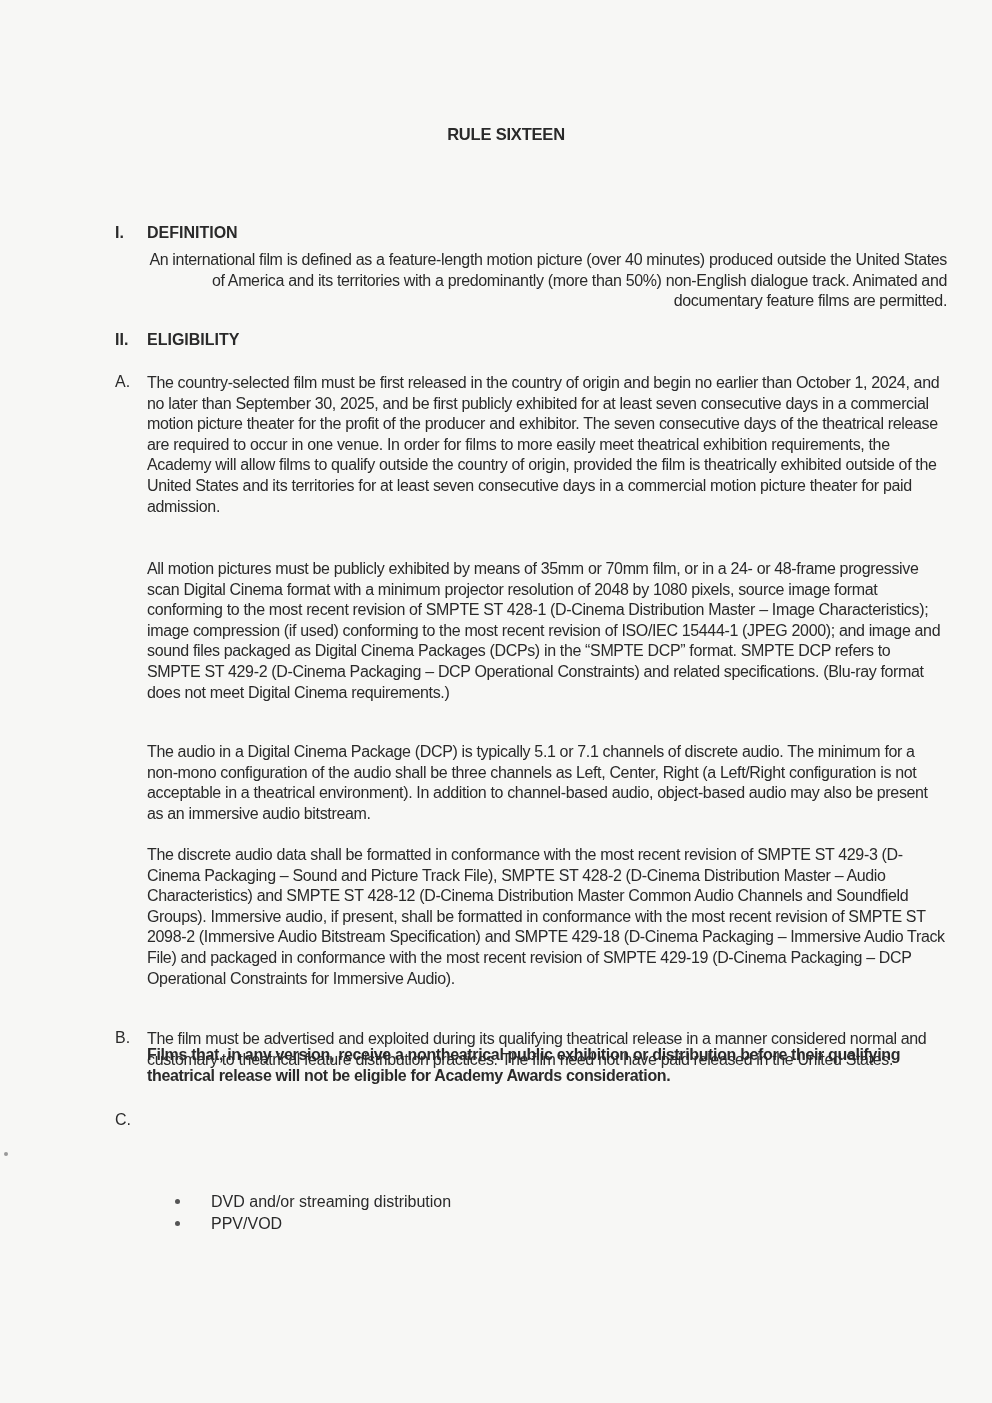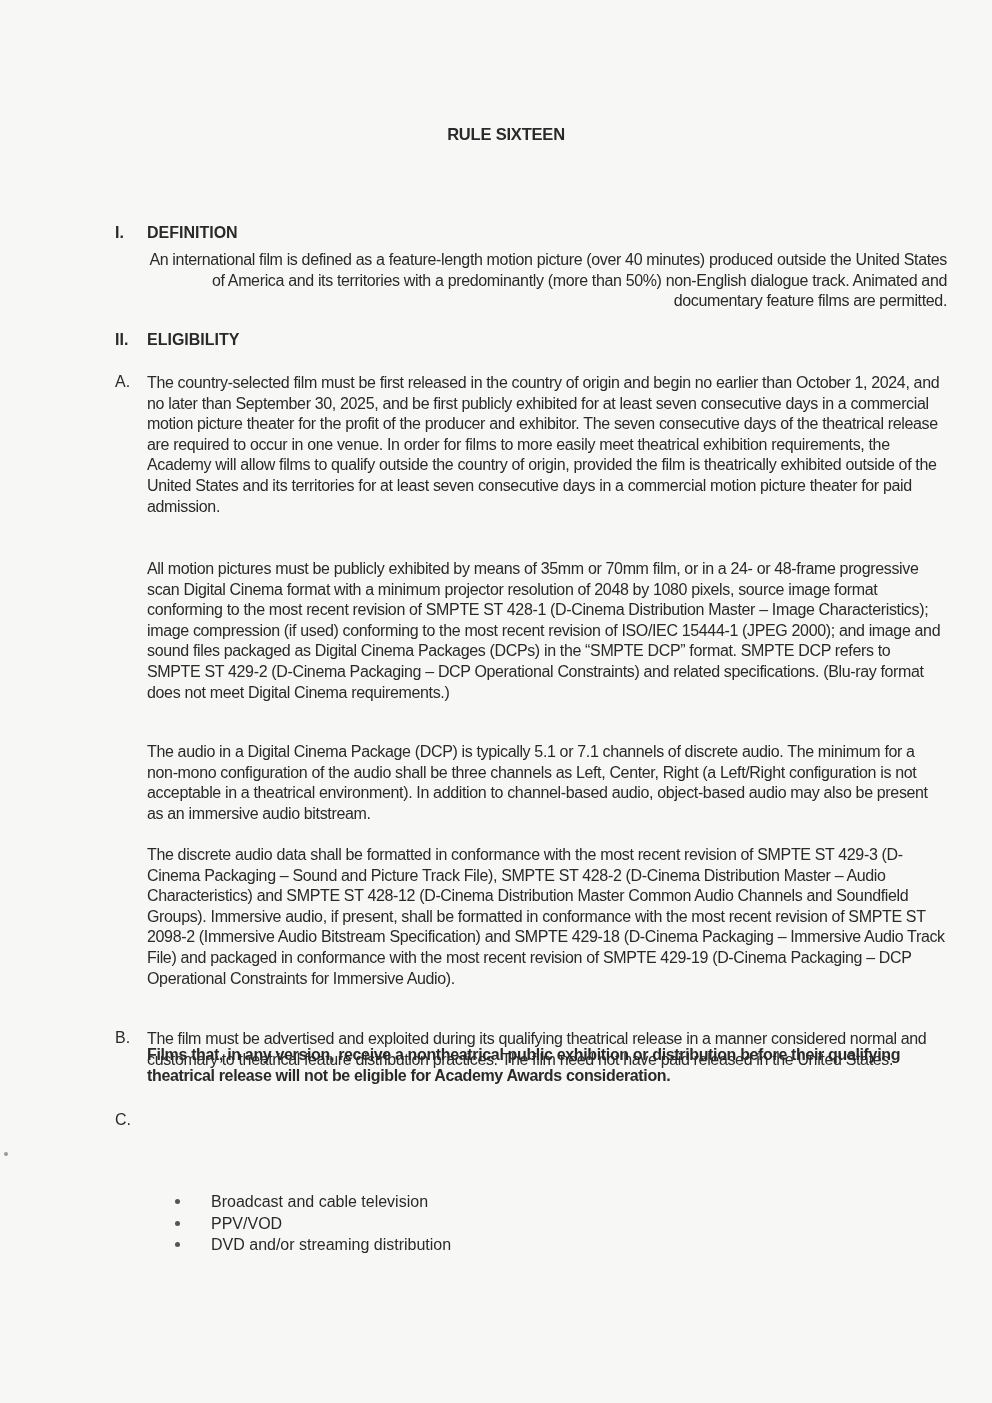--- a/index.html
+++ b/index.html
@@ -67,19 +67,18 @@
 
   <div class="item-letter" style="top:1029px;">B.</div>
   <div class="para" style="top:1029px;">The film must be advertised and exploited during its qualifying theatrical release in a manner considered normal and customary to theatrical feature distribution practices. The film need not have paid released in the United States.</div>
 
   <div class="item-letter" style="top:1111px;">C.</div>
   <div class="para" style="top:1045px;">
     <span class="bold">Films that, in any version, receive a nontheatrical public exhibition or distribution before their qualifying theatrical release will not be eligible for Academy Awards consideration.</span><br>
   </div>
 
   <ul class="bullets">
-    <li><span class="dot"></span><span>Broadcast and cable television</span></li>
+    <li><span class="dot"></span><span>DVD and/or streaming distribution</span></li>
     <li><span class="dot"></span><span>PPV/VOD</span></li>
-    <li><span class="dot"></span><span>DVD and/or streaming distribution</span></li>
   </ul>
 
   <div class="speck" style="left:4px; top:1152px; width:4px; height:4px;"></div>
 </div>
 
 </body></html>

